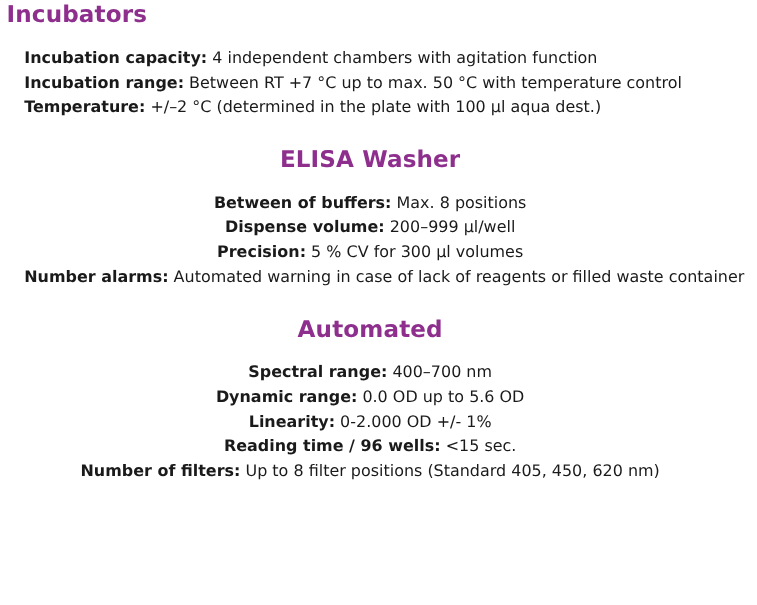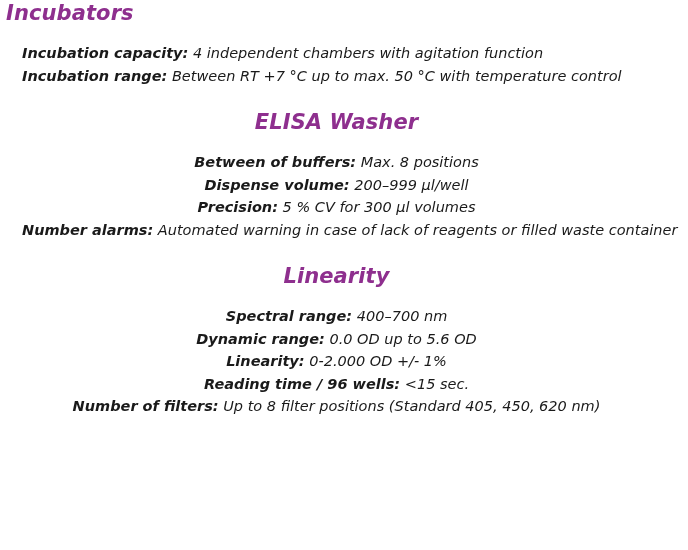--- a/index.html
+++ b/index.html
@@ -13,21 +13,20 @@
     font-family: "DejaVu Sans", sans-serif;
     color: #1a1a1a;
     overflow: hidden;
   }
   .page {
     position: relative;
     width: 688px;
     height: 390px;
     padding: 0 21px 0 6px;
     box-sizing: border-box;
-    font-style: italic;
   }
   .section {
     margin: 0;
   }
   .section + .section {
     margin-top: 22px;
     text-align: center;
   }
   .section-title {
     color: #8e2f8e;
@@ -65,20 +64,24 @@
     <h2 class="section-title">Incubators</h2>
     <ul class="spec-list">
       <li class="spec-row">
         <span class="spec-label">Incubation capacity:</span>
         <span class="spec-value">4 independent chambers with agitation function</span>
       </li>
       <li class="spec-row">
         <span class="spec-label">Incubation range:</span>
         <span class="spec-value">Between RT +7 °C up to max. 50 °C with temperature control</span>
       </li>
+      <li class="spec-row">
+        <span class="spec-label">Temperature:</span>
+        <span class="spec-value">+/–2 °C (determined in the plate with 100 µl aqua dest.)</span>
+      </li>
     </ul>
   </div>
 
   <div class="section">
     <h2 class="section-title">ELISA Washer</h2>
     <ul class="spec-list">
       <li class="spec-row">
         <span class="spec-label">Between of buffers:</span>
         <span class="spec-value">Max. 8 positions</span>
       </li>
@@ -91,21 +94,21 @@
         <span class="spec-value">5 % CV for 300 µl volumes</span>
       </li>
       <li class="spec-row">
         <span class="spec-label">Number alarms:</span>
         <span class="spec-value">Automated warning in case of lack of reagents or filled waste container</span>
       </li>
     </ul>
   </div>
 
   <div class="section">
-    <h2 class="section-title">Linearity</h2>
+    <h2 class="section-title">Automated</h2>
     <ul class="spec-list">
       <li class="spec-row">
         <span class="spec-label">Spectral range:</span>
         <span class="spec-value">400–700 nm</span>
       </li>
       <li class="spec-row">
         <span class="spec-label">Dynamic range:</span>
         <span class="spec-value">0.0 OD up to 5.6 OD</span>
       </li>
       <li class="spec-row">

